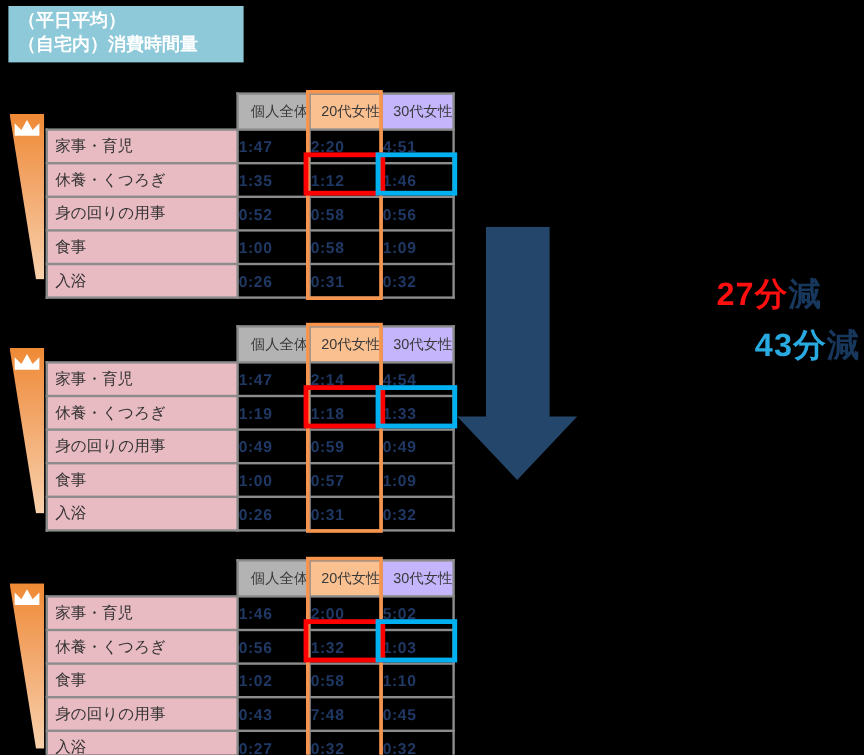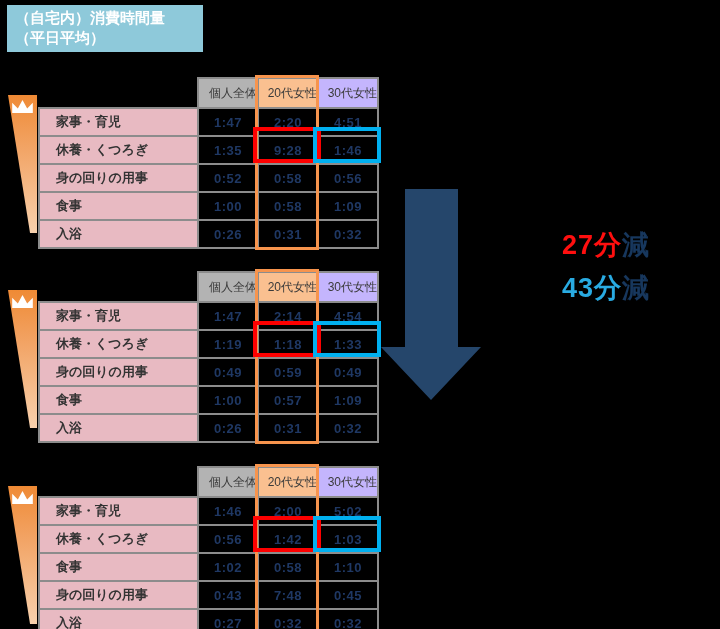--- a/index.html
+++ b/index.html
@@ -26,25 +26,25 @@
   td.blank { border:none; background:transparent; }
   th.hdr {
     height:30px; font-size:12px; font-weight:normal; color:#3a3a3a;
     border:2px solid #8c8c8c; text-align:right;
   }
   .hdr-all { background:#b3b3b3; }
   .hdr-20  { background:#fac090; }
   .hdr-30  { background:#c4b5fd; }
   td.lbl {
     height:28px; background:#e8bac2; border:2px solid #8c8c8c;
-    font-size:13px; color:#333; padding-left:16px;font-weight:bold;
+    font-size:13px; color:#333; padding-left:6px;
   }
   td.val {
     height:28px; border:2px solid #8c8c8c; background:#000;
-    color:#1f3864; font-weight:bold; font-size:13px; text-align:center;
+    color:#1f3864; font-weight:bold; font-size:13px; 
     letter-spacing:0.5px;
   }
 
   
   .col-outline {
     position:absolute; left:217px; top:-2px; width:64px; height:175px;
     border:3px solid #f7944d; pointer-events:none;
   }
   .hl-box {
     position:absolute; top:50px; width:68px; height:36px;
@@ -61,34 +61,34 @@
   }
   .w1 { top:95px; } .w2 { top:290px; } .w3 { top:486px; }
   .crown { position:absolute; left:11px; width:23px; height:15px; }
   .c1 { top:99px; } .c2 { top:294px; } .c3 { top:490px; }
 
   
   .arrow { position:absolute; left:381px; top:189px; }
 
   
   .note {
-    position:absolute; left:562px; font-size:27px; font-weight:bold;
+    position:absolute; left:597px; font-size:27px; font-weight:bold;
     letter-spacing:1px; white-space:nowrap;
   }
-  .n1 { top:227px; } .n2 { top:270px; }
+  .n1 { top:227px; } .n2 { top:270px;margin-left:32px; }
   .note .c-red  { color:#ff0f0f; }
   .note .c-blue { color:#29abe2; }
   .note .c-navy { color:#17375d; }
 </style>
 </head>
 <body>
 
 <div class="title-box">
+  <div>（平日平均）</div>
   <div>（自宅内）消費時間量</div>
-  <div>（平日平均）</div>
 </div>
 
 <div class="tbl-wrap tw1">
   <table>
     <colgroup>
         <col style="width:159px">
         <col style="width:60px">
         <col style="width:60px">
         <col style="width:60px">
       </colgroup>
@@ -101,21 +101,21 @@
     </tr>
     <tr>
       <td class="lbl">家事・育児</td>
       <td class="val">1:47</td>
       <td class="val">2:20</td>
       <td class="val">4:51</td>
     </tr>
     <tr>
       <td class="lbl">休養・くつろぎ</td>
       <td class="val">1:35</td>
-      <td class="val">9:28</td>
+      <td class="val">1:12</td>
       <td class="val">1:46</td>
     </tr>
     <tr>
       <td class="lbl">身の回りの用事</td>
       <td class="val">0:52</td>
       <td class="val">0:58</td>
       <td class="val">0:56</td>
     </tr>
     <tr>
       <td class="lbl">食事</td>
@@ -205,21 +205,21 @@
     </tr>
     <tr>
       <td class="lbl">家事・育児</td>
       <td class="val">1:46</td>
       <td class="val">2:00</td>
       <td class="val">5:02</td>
     </tr>
     <tr>
       <td class="lbl">休養・くつろぎ</td>
       <td class="val">0:56</td>
-      <td class="val">1:42</td>
+      <td class="val">1:32</td>
       <td class="val">1:03</td>
     </tr>
     <tr>
       <td class="lbl">食事</td>
       <td class="val">1:02</td>
       <td class="val">0:58</td>
       <td class="val">1:10</td>
     </tr>
     <tr>
       <td class="lbl">身の回りの用事</td>

